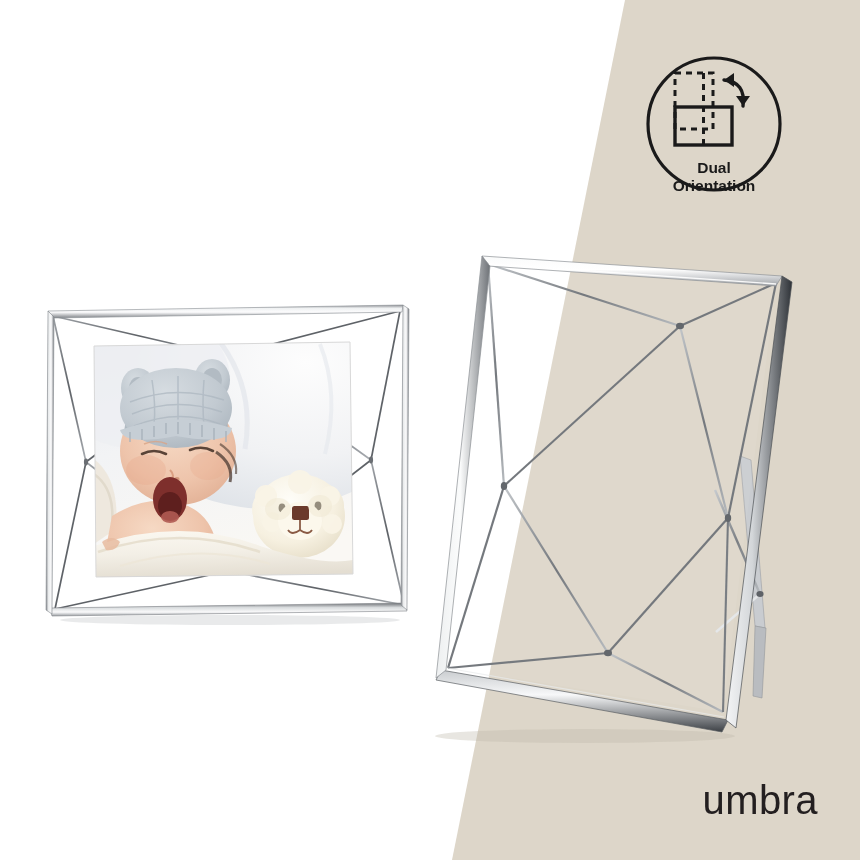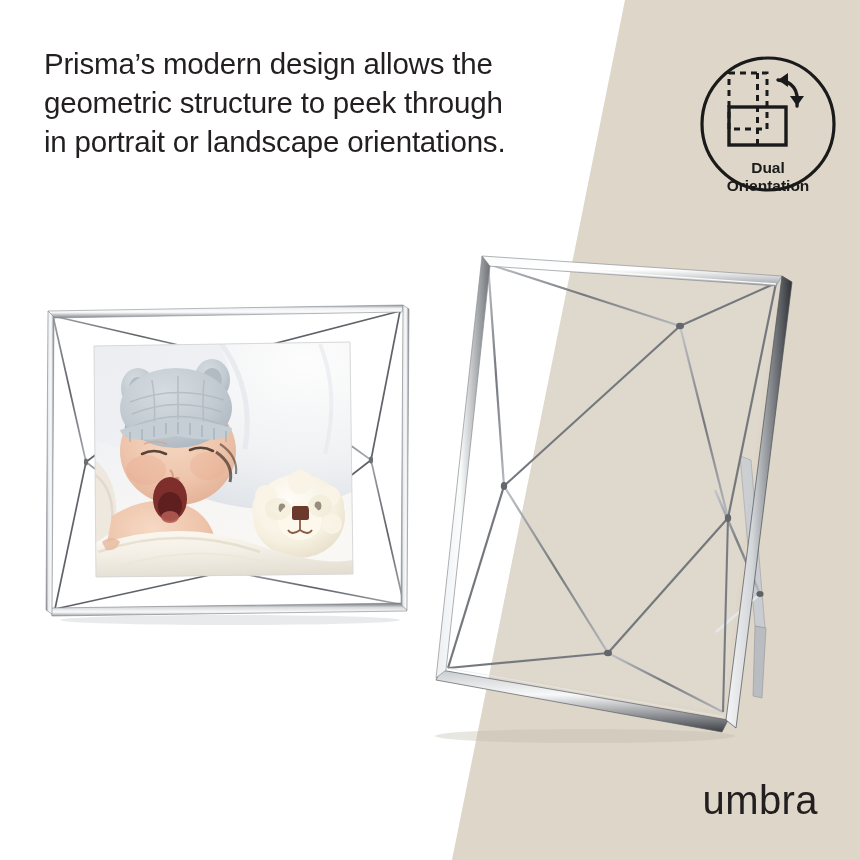--- a/index.html
+++ b/index.html
@@ -25,21 +25,21 @@
     width:480px;
     z-index:6;
     font-size:29.5px;
     line-height:1.33;
     letter-spacing:-0.2px;
     color:#231f20;
     font-weight:400;
   }
 
   
-  .badge { position:absolute; left:698px; top:40px; width:140px; height:168px; z-index:6; }
+  .badge { position:absolute; left:644px; top:40px; width:140px; height:168px; z-index:6; }
   .badge svg { display:block; width:140px; height:168px; overflow:visible; }
 
   
   .frame-landscape { position:absolute; left:20px; top:284px; width:410px; height:350px; z-index:5; }
   .frame-portrait  { position:absolute; left:410px; top:228px; width:420px; height:520px; z-index:5; }
   .frame-landscape svg, .frame-portrait svg { display:block; width:100%; height:100%; overflow:visible; }
 
   
   .logo {
     position:absolute; right:42px; bottom:40px; z-index:7;
@@ -51,21 +51,20 @@
 <body>
 
 <div id="stage">
 
   <div class="beige-panel">
     <svg width="860" height="860" viewBox="0 0 860 860">
       <polygon points="625,0 860,0 860,860 452,860" fill="#DDD6C9"></polygon>
     </svg>
   </div>
 
-  <p class="headline">Prisma’s modern design allows the geometric structure to peek through in portrait or landscape orientations.</p>
 
   <div class="badge">
     <svg viewBox="0 0 140 168">
 
       <circle cx="70" cy="84" r="66" fill="none" stroke="#1A1A1A" stroke-width="3.2"></circle>
 
       <rect x="31" y="33" width="38" height="56" fill="none" stroke="#1A1A1A" stroke-width="3" stroke-dasharray="6 5"></rect>
 
       <rect x="31" y="67" width="57" height="38" fill="none" stroke="#1A1A1A" stroke-width="3.4"></rect>
 

